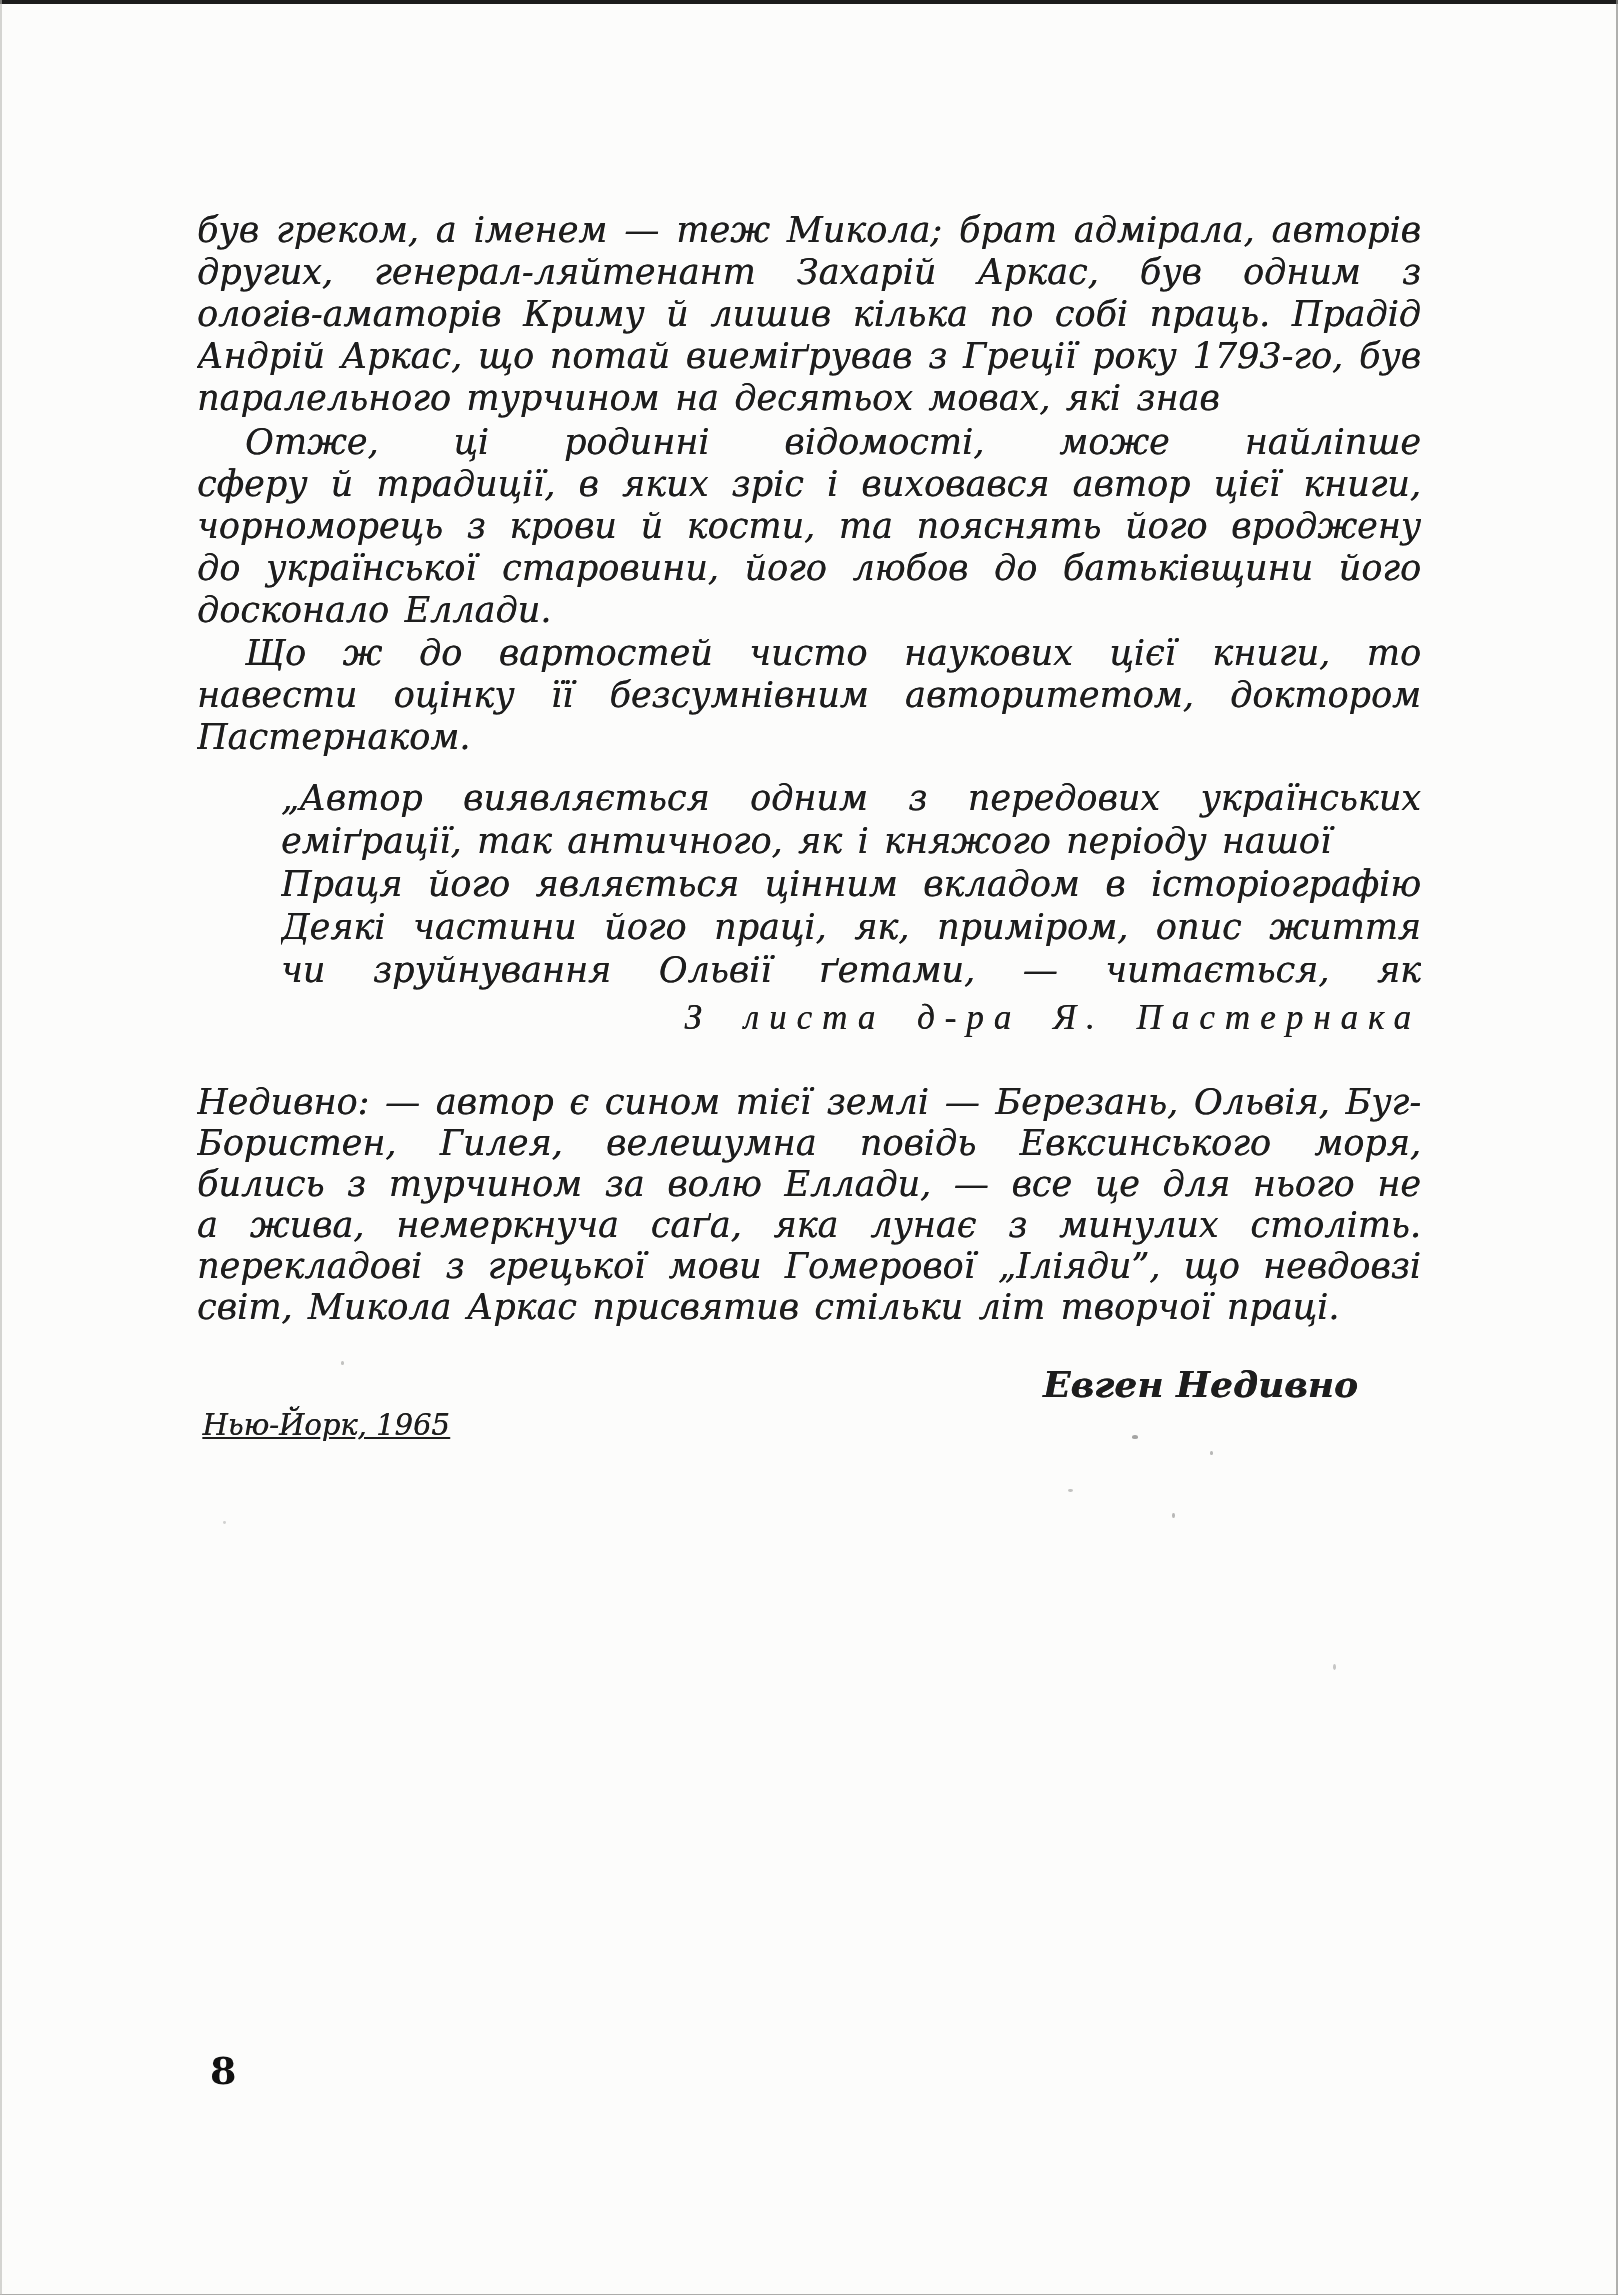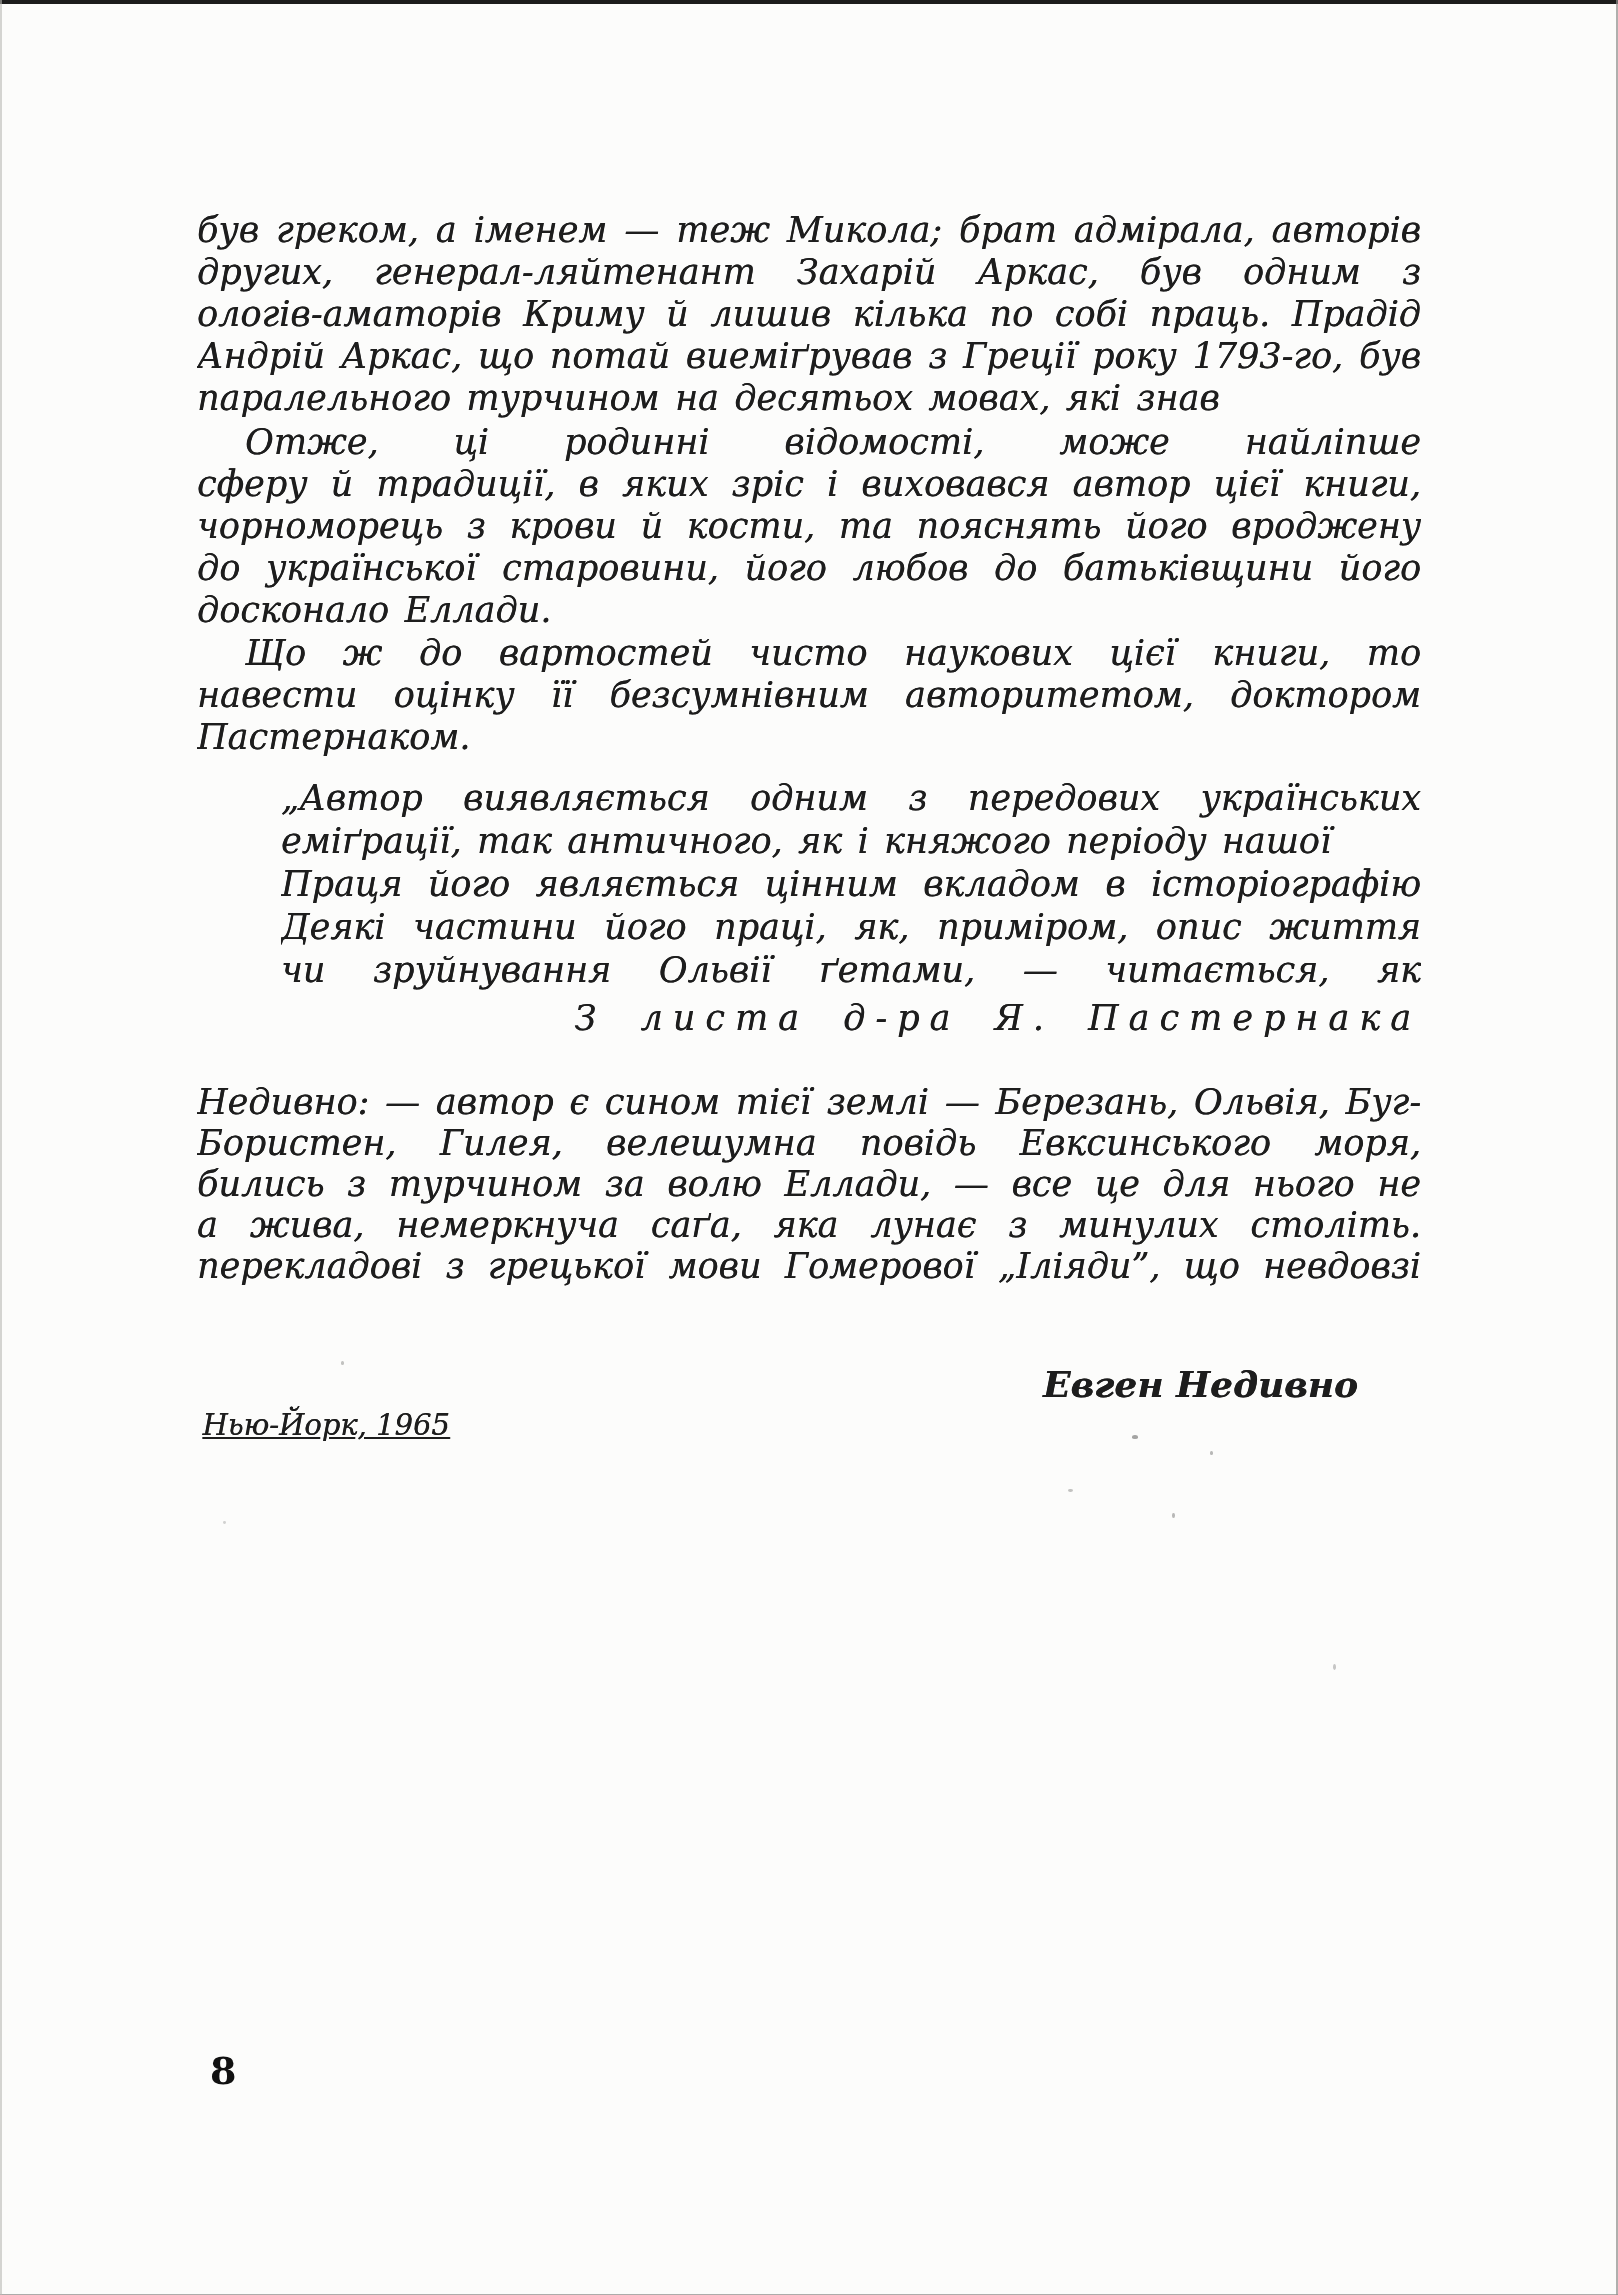--- a/index.html
+++ b/index.html
@@ -50,20 +50,21 @@
   .quote-attribution {
     position: absolute;
     top: 997px;
     right: 0;
     font-size: 35px;
     line-height: 42px;
     letter-spacing: 10px;
     word-spacing: 13px;
     text-shadow: 0.3px 0 0 currentColor;
     white-space: nowrap;
+    font-family: Liberation Serif, serif;
   }
 
   .para-conclusion { top: 1082px; --lh: 41px; }
   .para-conclusion .line { --lh: 41px; }
 
   .signature {
     position: absolute;
     top: 1363px;
     right: 63px;
     font-size: 36px;
@@ -144,20 +145,21 @@
     </div>
 
     <div class="quote-attribution">З листа д-ра Я. Пастернака</div>
 
     <div class="para para-conclusion">
       <div class="line j">Недивно: — автор є сином тієї землі — Березань, Ольвія, Буг-Гипаніс,</div>
       <div class="line j">Бористен, Гилея, велешумна повідь Евксинського моря, предки, які</div>
       <div class="line j">бились з турчином за волю Еллади, — все це для нього не архаїзми,</div>
       <div class="line j">а жива, немеркнуча саґа, яка лунає з минулих століть. Може тому й</div>
       <div class="line j">перекладові з грецької мови Гомерової „Іліяди”, що невдовзі побачить</div>
+      <div class="line">світ, Микола Аркас присвятив стільки літ творчої праці.</div>
     </div>
 
     <div class="signature">Евген Недивно</div>
     <div class="place-date">Нью-Йорк, 1965</div>
 
   </div>
 
   <div class="page-number">8</div>
 
   <div>

